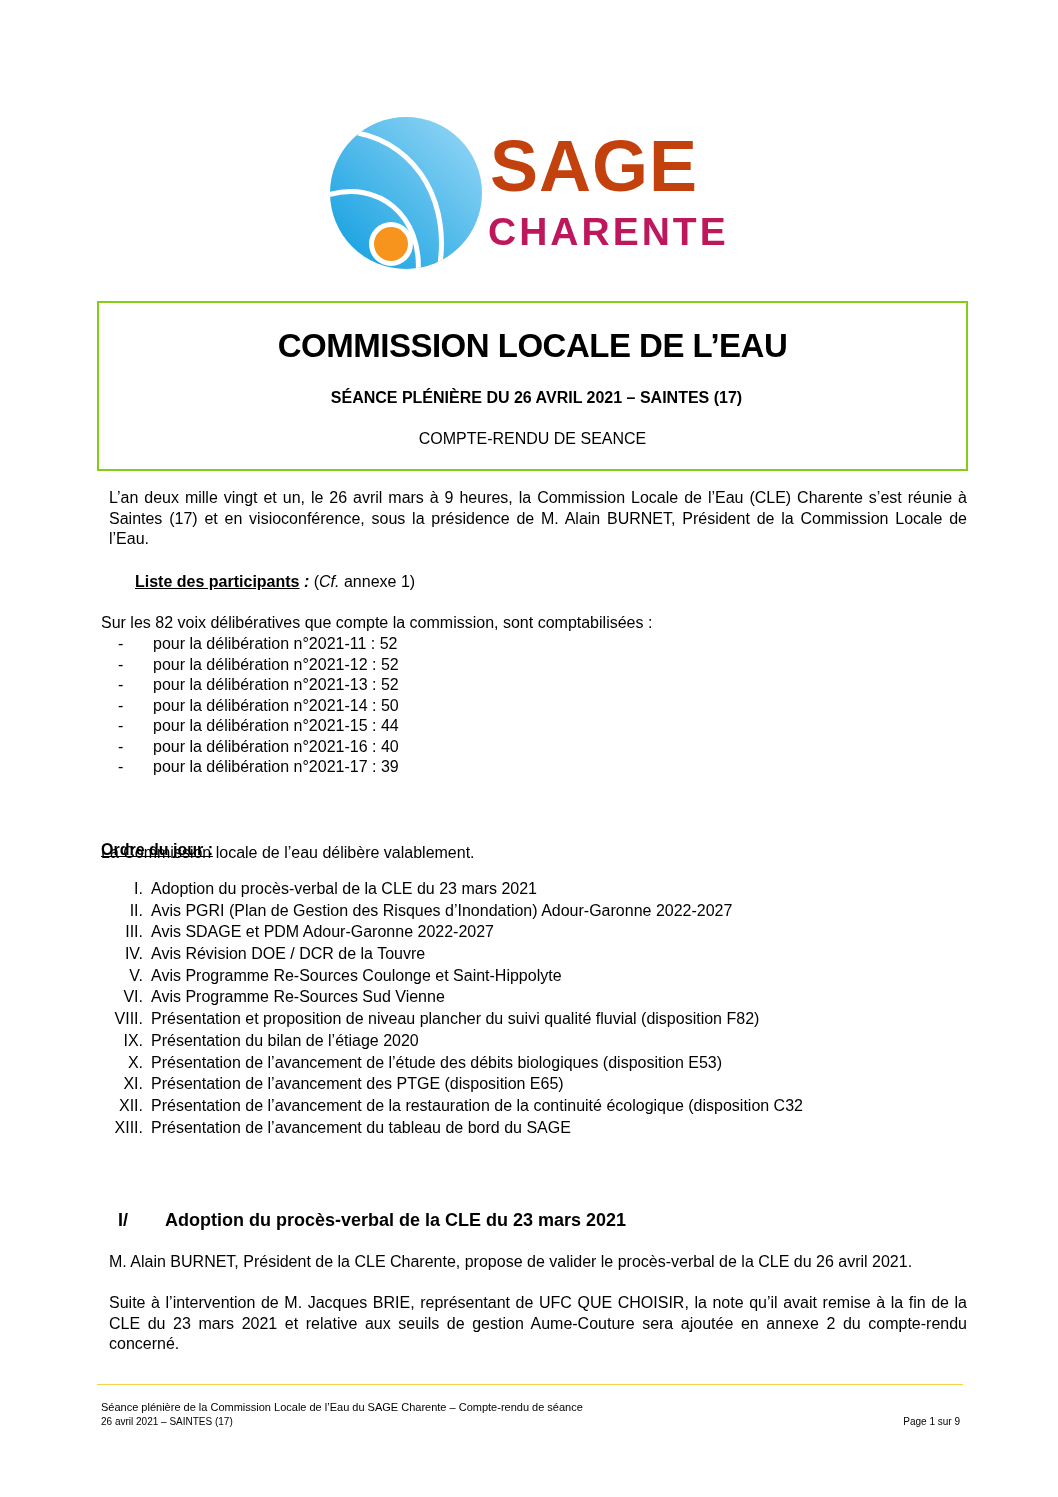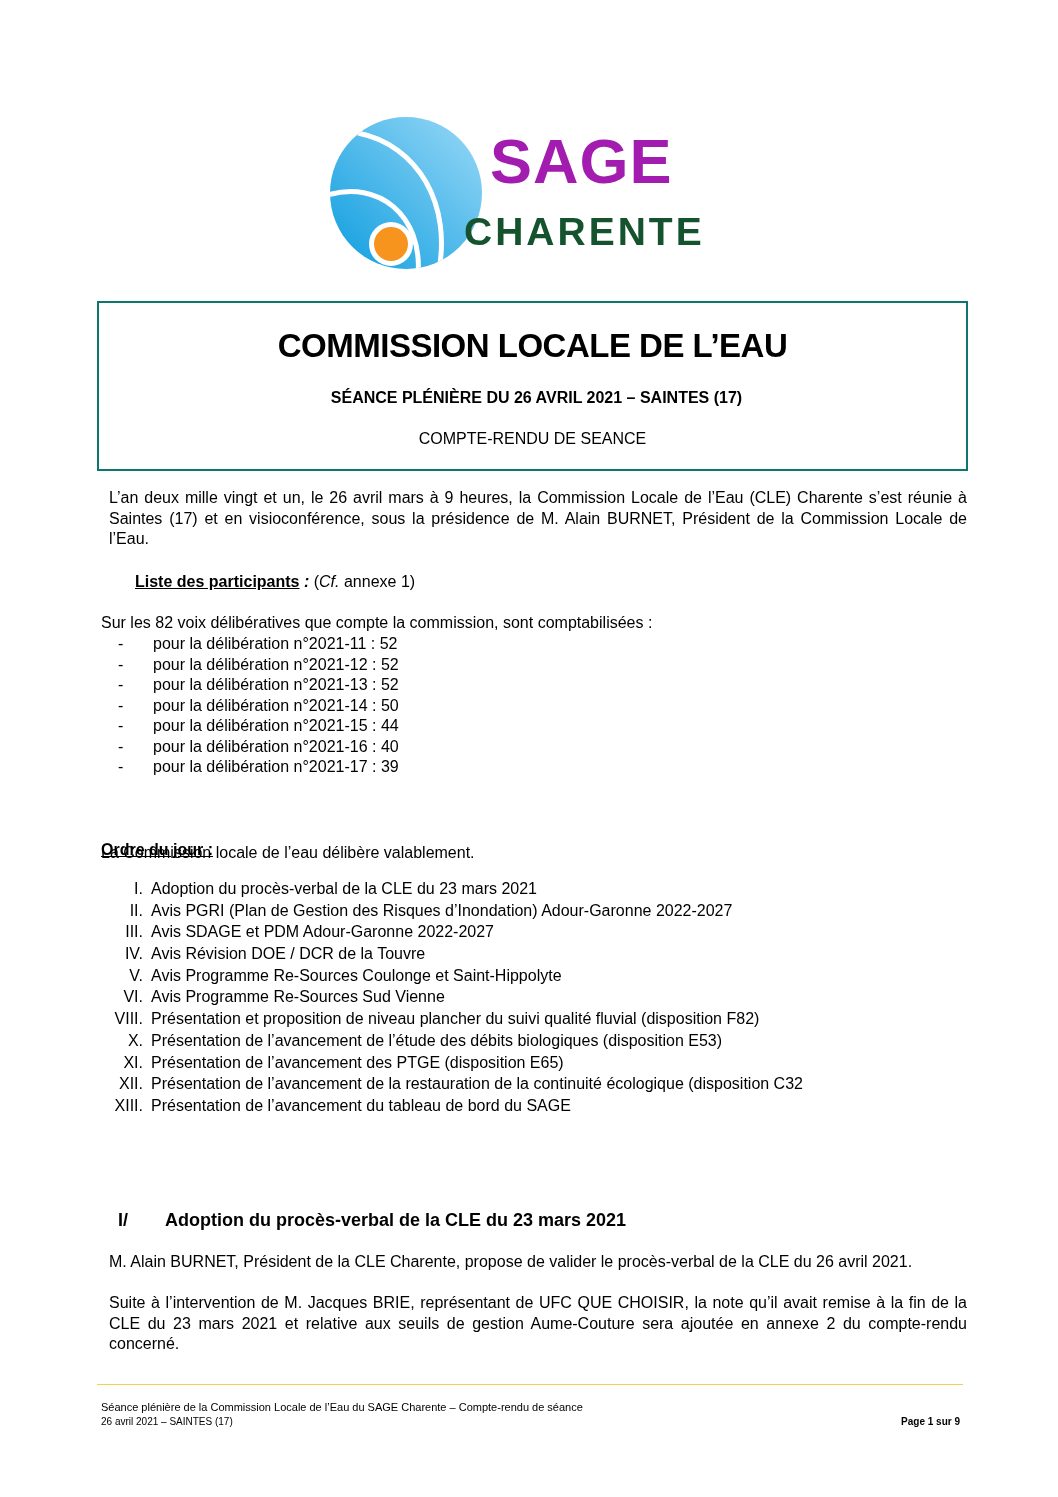--- a/index.html
+++ b/index.html
@@ -3,30 +3,30 @@
 <meta charset="utf-8">
 <style>
   html, body { margin: 0; padding: 0; background: #ffffff; }
   body {
     width: 1058px; height: 1497px; position: relative; overflow: hidden;
     font-family: "Liberation Sans", sans-serif; color: #000;
   }
   .logo-text-sage {
     position: absolute; left: 490px; top: 130px;
     font-family: "Liberation Sans", sans-serif; font-weight: bold;
-    font-size: 63px; color: #a21caf; letter-spacing: 1px; line-height: 1;
+    font-size: 72px; color: #c2410c; letter-spacing: 1px; line-height: 1;
   }
   .logo-text-charente {
-    position: absolute; left: 464px; top: 212px;
+    position: absolute; left: 488px; top: 212px;
     font-family: "Liberation Sans", sans-serif; font-weight: bold;
-    font-size: 39px; color: #14532d; letter-spacing: 3px; line-height: 1;
+    font-size: 39px; color: #be185d; letter-spacing: 3px; line-height: 1;
   }
   .title-box {
     position: absolute; left: 97px; top: 301px; width: 867px; height: 166px;
-    border: 2px solid #0f766e; box-sizing: content-box;
+    border: 2px solid #84cc16; box-sizing: content-box;
     text-align: center;
   }
   .title-main {
     position: absolute; left: 0; right: 0; top: 24px;
     font-size: 33px; font-weight: bold; letter-spacing: -0.5px;
   }
   .title-sub {
     position: absolute; left: 0; right: 0; top: 86px;
     font-size: 16px; font-weight: bold; padding-left: 8px;
   }
@@ -53,21 +53,21 @@
   .footer-line {
     position: absolute; left: 97px; top: 1384px; width: 866px; height: 1px; background: #f2d24b;
   }
   .footer-title {
     position: absolute; left: 101px; top: 1401px; font-size: 11px; font-weight: normal;
   }
   .footer-date {
     position: absolute; left: 101px; top: 1416px; font-size: 10px;
   }
   .footer-page {
-    position: absolute; right: 98px; top: 1416px; font-size: 10px; font-weight: bold;
+    position: absolute; right: 98px; top: 1416px; font-size: 10px; font-weight: normal;
   }
 </style>
 </head>
 <body>
 
 <div class="logo-wrap">
   <svg style="position:absolute;left:328px;top:115px;" width="156" height="156" viewBox="0 0 156 156">
     <defs>
       <linearGradient id="g1" x1="0" y1="1" x2="1" y2="0">
         <stop offset="0" stop-color="#0d9ddf"></stop>
@@ -159,20 +159,24 @@
     </div>
   <div class="row">
       <span class="num">VI.</span>
       <span>Avis Programme Re-Sources Sud Vienne</span>
     </div>
   <div class="row">
       <span class="num">VIII.</span>
       <span>Présentation et proposition de niveau plancher du suivi qualité fluvial (disposition F82)</span>
     </div>
   <div class="row">
+      <span class="num">IX.</span>
+      <span>Présentation du bilan de l’étiage 2020</span>
+    </div>
+  <div class="row">
       <span class="num">X.</span>
       <span>Présentation de l’avancement de l’étude des débits biologiques (disposition E53)</span>
     </div>
   <div class="row">
       <span class="num">XI.</span>
       <span>Présentation de l’avancement des PTGE (disposition E65)</span>
     </div>
   <div class="row">
       <span class="num">XII.</span>
       <span>Présentation de l’avancement de la restauration de la continuité écologique (disposition C32</span>

